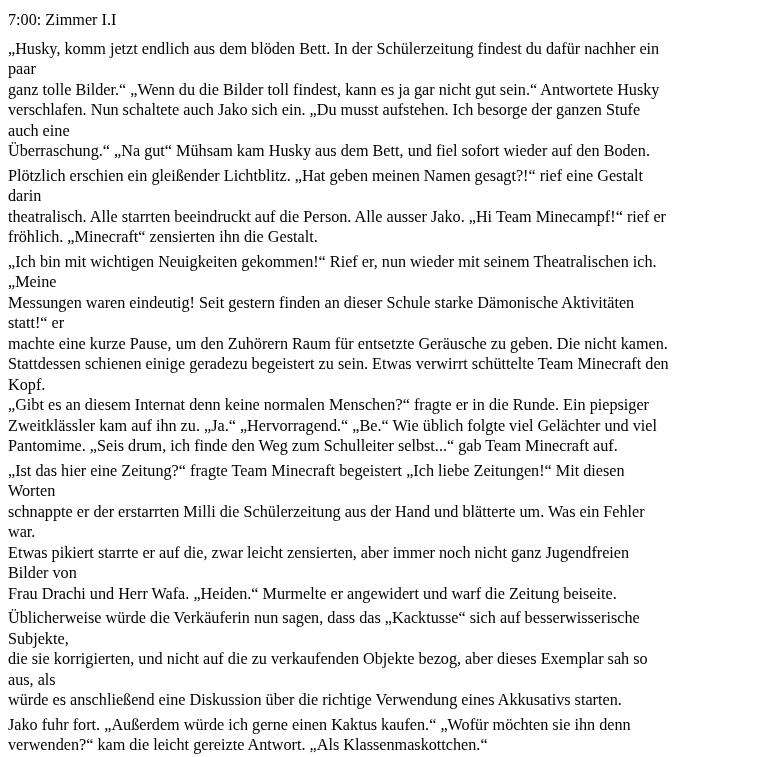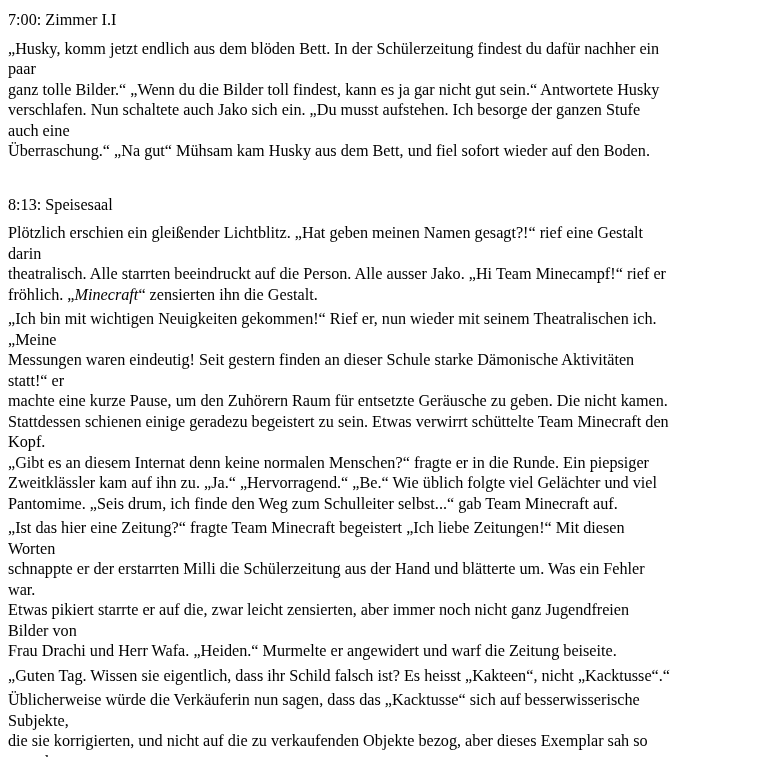--- a/index.html
+++ b/index.html
@@ -23,54 +23,53 @@
   }
   .heading {
     margin: 33px 0 8px 0;
     font-weight: normal;
     font-size: 16.2px;
   }
   .section-first .heading {
     margin-top: 6px;
   }
   .italic-run {
-    font-style: italic;
   }
 </style>
 </head>
 <body>
 
 <div class="doc">
 
   <section class="section section-first">
     <p class="heading">7:00: Zimmer I.I</p>
     <p class="para">„Husky, komm jetzt endlich aus dem blöden Bett. In der Schülerzeitung findest du dafür nachher ein paar
 ganz tolle Bilder.“ „Wenn du die Bilder toll findest, kann es ja gar nicht gut sein.“ Antwortete Husky
 verschlafen. Nun schaltete auch Jako sich ein. „Du musst aufstehen. Ich besorge der ganzen Stufe auch eine
 Überraschung.“ „Na gut“ Mühsam kam Husky aus dem Bett, und fiel sofort wieder auf den Boden.</p>
   </section>
 
   <section class="section">
-    <p class="heading">8:13: Speisesaal</p>
     <p class="para"><span>Plötzlich erschien ein gleißender Lichtblitz. „Hat geben meinen Namen gesagt?!“ rief eine Gestalt darin
 theatralisch. Alle starrten beeindruckt auf die Person. Alle ausser Jako. „Hi Team Minecampf!“ rief er
 fröhlich. „</span><span class="italic-run">Minecraft</span><span>“ zensierten ihn die Gestalt.</span></p>
     <p class="para">„Ich bin mit wichtigen Neuigkeiten gekommen!“ Rief er, nun wieder mit seinem Theatralischen ich. „Meine
 Messungen waren eindeutig! Seit gestern finden an dieser Schule starke Dämonische Aktivitäten statt!“ er
 machte eine kurze Pause, um den Zuhörern Raum für entsetzte Geräusche zu geben. Die nicht kamen.
 Stattdessen schienen einige geradezu begeistert zu sein. Etwas verwirrt schüttelte Team Minecraft den Kopf.
 „Gibt es an diesem Internat denn keine normalen Menschen?“ fragte er in die Runde. Ein piepsiger
 Zweitklässler kam auf ihn zu. „Ja.“ „Hervorragend.“ „Be.“ Wie üblich folgte viel Gelächter und viel
 Pantomime. „Seis drum, ich finde den Weg zum Schulleiter selbst...“ gab Team Minecraft auf.</p>
     <p class="para">„Ist das hier eine Zeitung?“ fragte Team Minecraft begeistert „Ich liebe Zeitungen!“ Mit diesen Worten
 schnappte er der erstarrten Milli die Schülerzeitung aus der Hand und blätterte um. Was ein Fehler war.
 Etwas pikiert starrte er auf die, zwar leicht zensierten, aber immer noch nicht ganz Jugendfreien Bilder von
 Frau Drachi und Herr Wafa. „Heiden.“ Murmelte er angewidert und warf die Zeitung beiseite.</p>
   </section>
 
   <section class="section">
-    <p class="para">„Guten Tag. Wissen sie eigentlich, dass ihr Schild falsch ist? Es heisst „Kakteen“, nicht „Kacktusse“.“</p>
     <p class="para">Üblicherweise würde die Verkäuferin nun sagen, dass das „Kacktusse“ sich auf besserwisserische Subjekte,
 die sie korrigierten, und nicht auf die zu verkaufenden Objekte bezog, aber dieses Exemplar sah so aus, als
 würde es anschließend eine Diskussion über die richtige Verwendung eines Akkusativs starten.</p>
+    <p class="para">Jako fuhr fort. „Außerdem würde ich gerne einen Kaktus kaufen.“ „Wofür möchten sie ihn denn
+verwenden?“ kam die leicht gereizte Antwort. „Als Klassenmaskottchen.“</p>
   </section>
 
 </div>
 
 </body></html>

